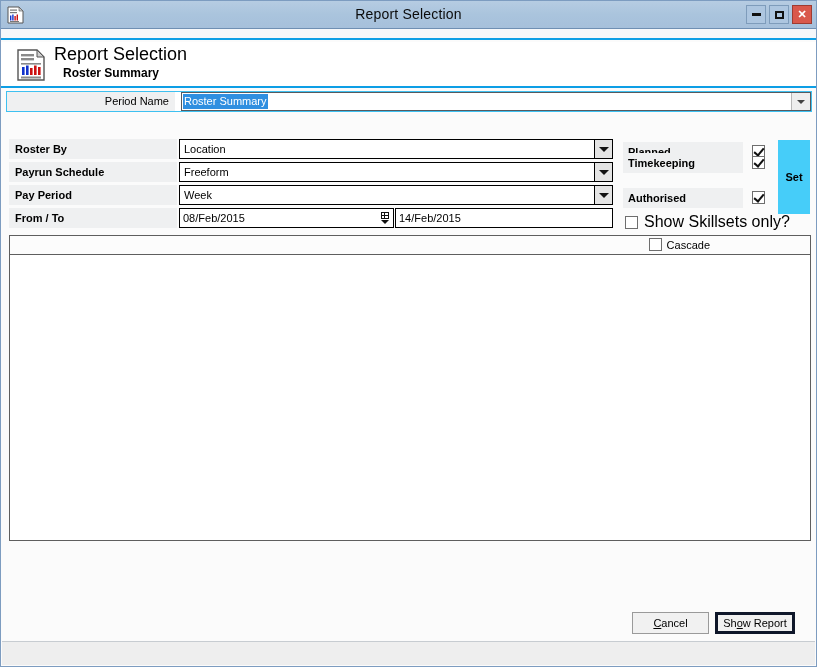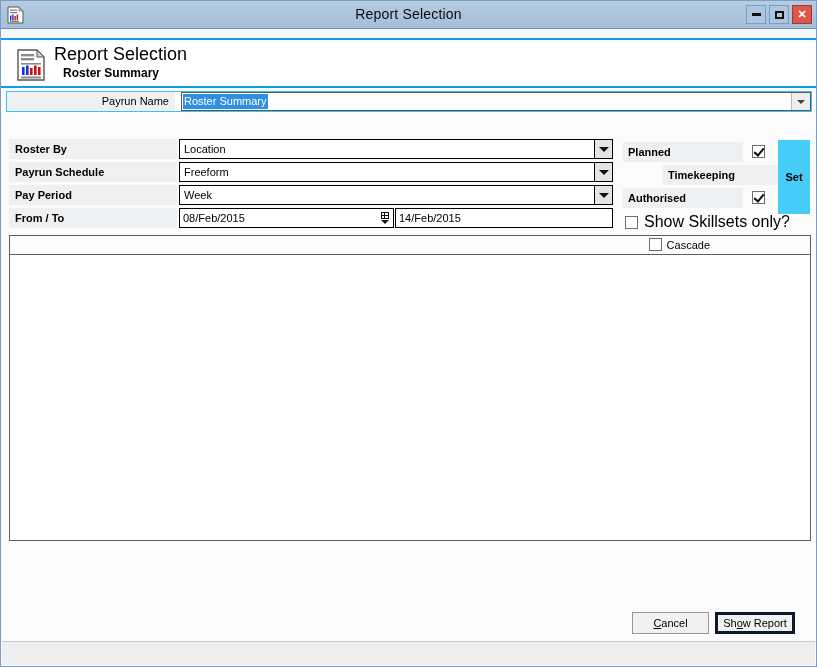--- a/index.html
+++ b/index.html
@@ -412,21 +412,21 @@
       <rect x="14" y="20" width="2.6" height="7" fill="#cc1111"></rect>
       <rect x="18" y="17.5" width="2.6" height="9.5" fill="#cc1111"></rect>
       <rect x="22" y="19" width="2.6" height="8" fill="#cc1111"></rect>
       <rect x="5" y="28.5" width="20" height="2" fill="#8a8a8a"></rect>
     </svg>
     <div class="header-title">Report Selection</div>
     <div class="header-sub">Roster Summary</div>
   </div>
 
   <div class="reportrow">
-    <div class="rn-label">Payrun Name</div>
+    <div class="rn-label">Period Name</div>
     <div class="rn-combo">
       <div class="rn-value">Roster Summary</div>
       <div class="rn-arrow">
         <span class="tri-down small"></span>
       </div>
     </div>
   </div>
 
   <div class="fieldrow" style="top:138px;left:0;width:620px;">
     <div class="flabel">Roster By</div>
@@ -470,21 +470,21 @@
     <div class="datefield" style="left:394px;width:218px;">
       <span class="dval">14/Feb/2015</span>
     </div>
   </div>
 
   <div class="optrow" style="left:622px;top:141px;width:145px;">
     <div class="optlabel">Planned</div>
     <span class="cbox checked" style="position:absolute;left:129px;top:3px;"></span>
   </div>
 
-  <div class="optrow" style="left:622px;top:164px;width:145px;margin-left:40px;">
+  <div class="optrow" style="left:622px;top:152px;width:145px;">
     <div class="optlabel">Timekeeping</div>
     <span class="cbox checked" style="position:absolute;left:129px;top:3px;"></span>
   </div>
 
   <div class="optrow" style="left:622px;top:187px;width:145px;">
     <div class="optlabel">Authorised</div>
     <span class="cbox checked" style="position:absolute;left:129px;top:3px;"></span>
   </div>
 
   <div class="skillrow">

